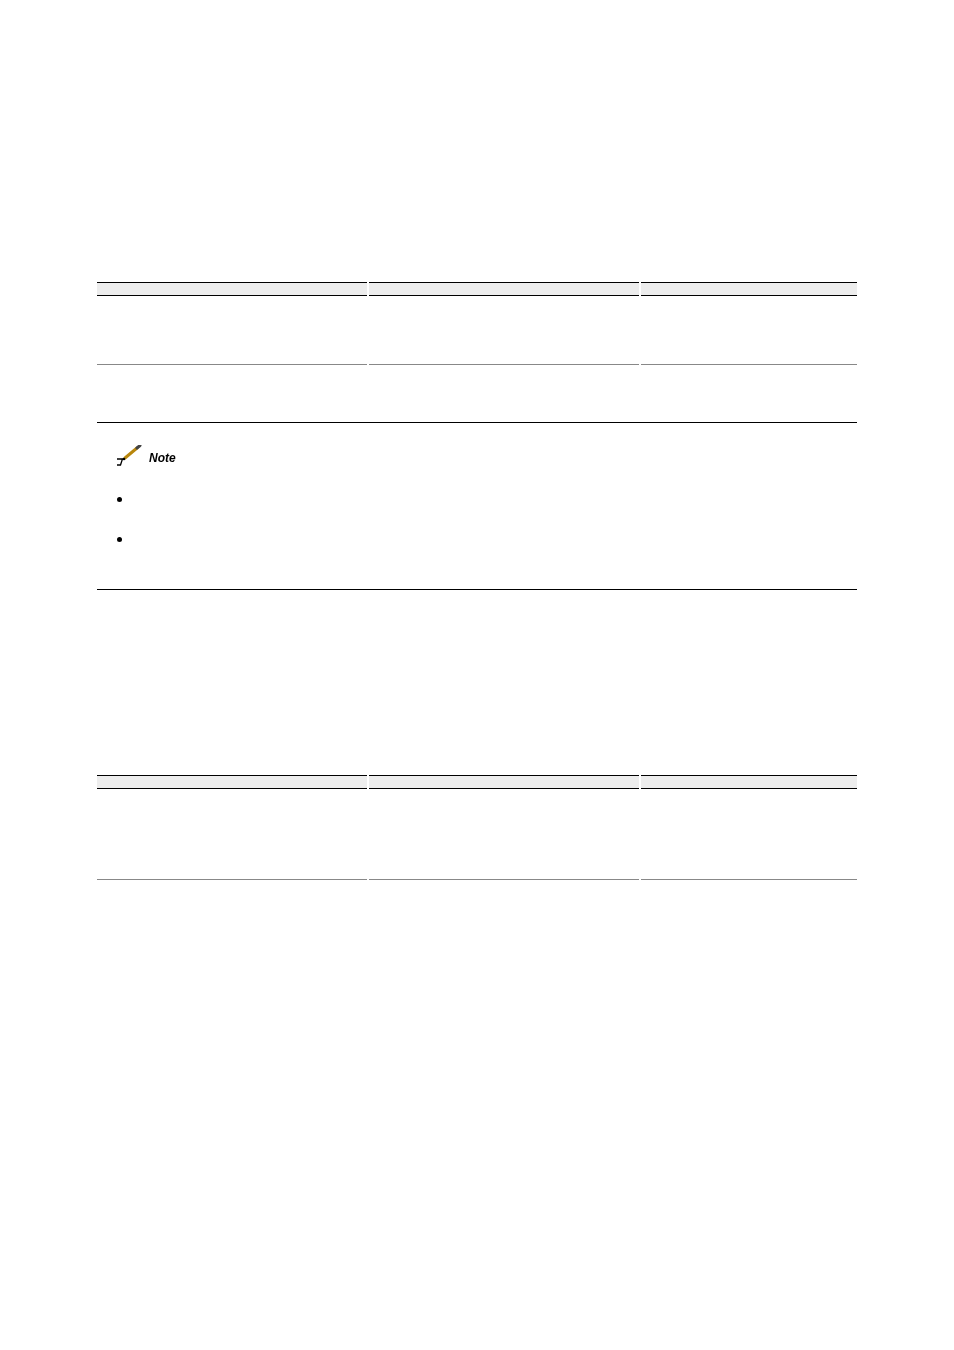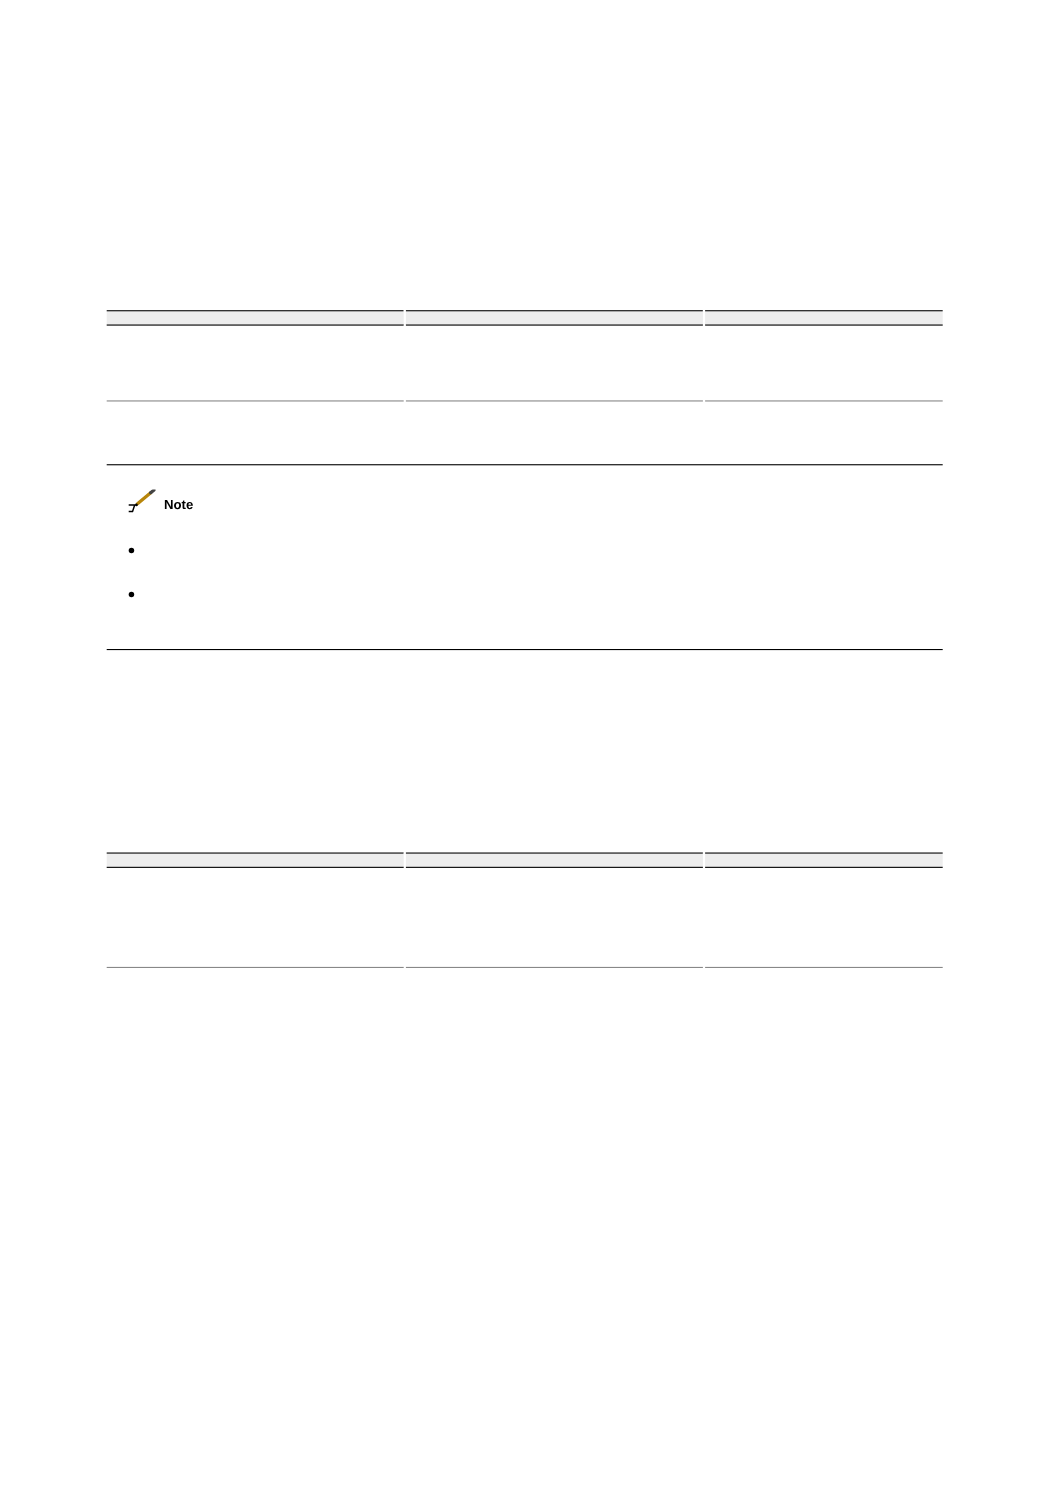--- a/index.html
+++ b/index.html
@@ -8,20 +8,21 @@
     background: #fff;
     font-family: Arial, sans-serif;
     color: #000;
     width: 954px;
   }
   .page {
     width: 954px;
     height: 1350px;
     position: relative;
     box-sizing: border-box;
+    font-style: italic;
   }
 
   
   table.cfg {
     border-collapse: collapse;
     width: 760px;
     margin: 0 auto;
     font-size: 13px;
   }
   table.cfg th {

